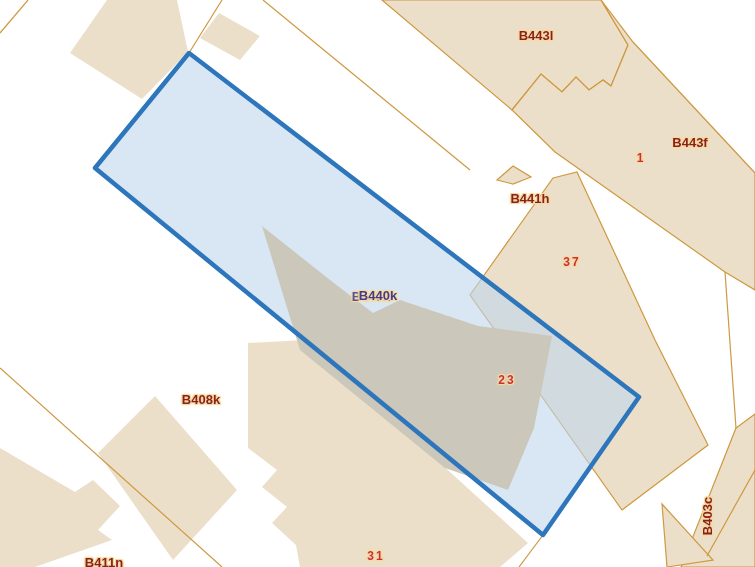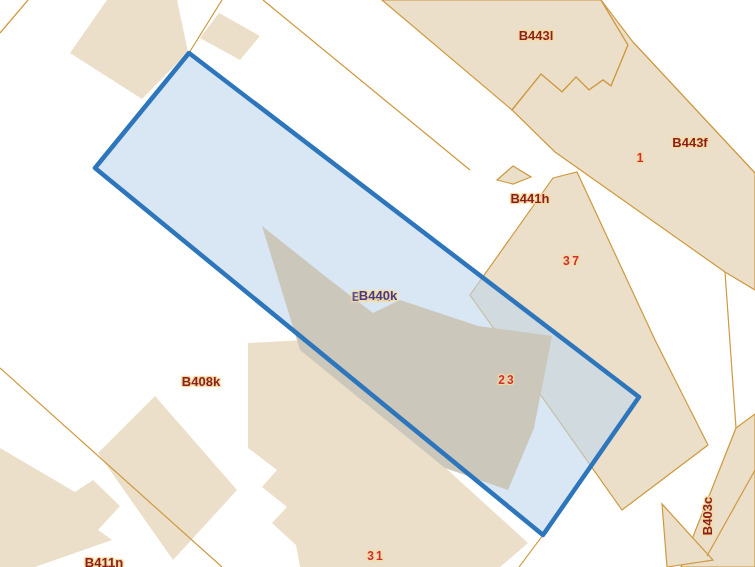--- a/index.html
+++ b/index.html
@@ -66,22 +66,22 @@
     <polygon class="selection-fill" points="189,53 639,397 543,535 95,168"></polygon>
     <polygon class="building-gray" points="262,226 330,280 373,313 400,300 478,326 552,336 534,428 508,490 445,468 300,350"></polygon>
     <polygon class="selection-outline" points="189,53 639,397 543,535 95,168"></polygon>
   </svg>
 
   <div id="labels">
       <span class="map-label lbl-parcel" style="left: 536px; top: 35px;">B443l</span>
       <span class="map-label lbl-parcel" style="left: 674px; top: 142px; padding-left: 32px;">B443f</span>
       <span class="map-label lbl-number" style="left: 641px; top: 158px;">1</span>
       <span class="map-label lbl-parcel" style="left: 530px; top: 198px;">B441h</span>
-      <span class="map-label lbl-number" style="left: 572px; top: 262px; font-family: Liberation Mono, monospace;">37</span>
+      <span class="map-label lbl-number" style="left: 572px; top: 262px;">37</span>
       <span class="map-label lbl-selected lbl-ghost" style="left: 371px; top: 296px;">B440k</span>
       <span class="map-label lbl-selected" style="left: 378px; top: 295px;">B440k</span>
       <span class="map-label lbl-number" style="left: 507px; top: 380px;">23</span>
-      <span class="map-label lbl-parcel" style="left: 201px; top: 381px;">B408k</span>
+      <span class="map-label lbl-parcel" style="left: 201px; top: 399px;">B408k</span>
       <span class="map-label lbl-number" style="left: 376px; top: 556px;">31</span>
       <span class="map-label lbl-parcel" style="left: 104px; top: 562px;">B411n</span>
       <span class="map-label lbl-parcel lbl-rot-neg90" style="left: 707px; top: 516px;">B403c</span>
     </div>
 </div>
 
 </body></html>

